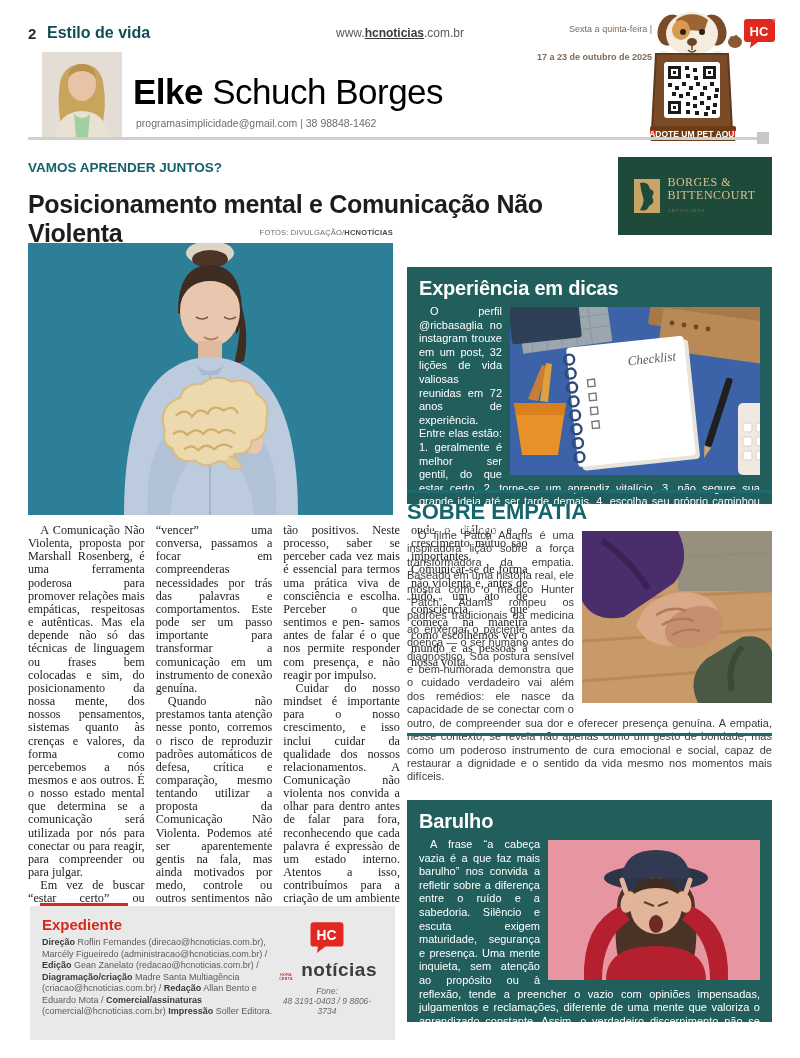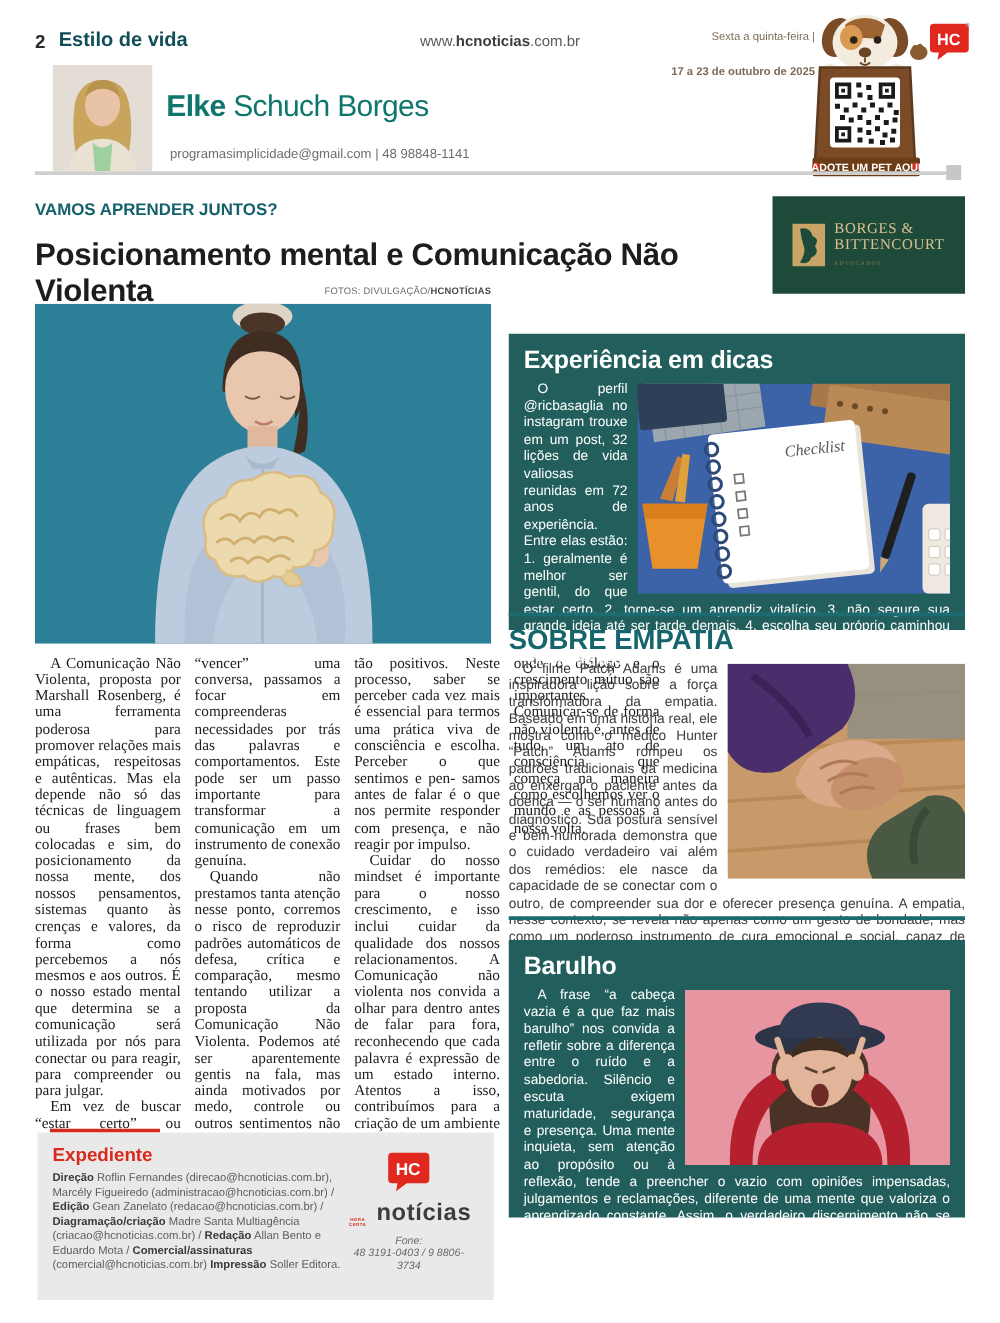--- a/index.html
+++ b/index.html
@@ -3,29 +3,29 @@
 <meta charset="utf-8">
 <style>
   * { margin:0; padding:0; box-sizing:border-box; }
   body { background:#fff; font-family:"Liberation Sans", sans-serif; }
   .page { position:relative; width:800px; height:1058px; background:#fff; overflow:hidden; }
 
   
   .hdr-pageno { position:absolute; left:28px; top:25px; font-size:15px; font-weight:bold; color:#2b2b2b; }
   .hdr-section { position:absolute; left:47px; top:24px; font-size:16px; font-weight:bold; color:#114d57; }
   .hdr-site { position:absolute; left:300px; top:26px; width:200px; text-align:center; font-size:12px; color:#5a5a5a; }
-  .hdr-site b { color:#3c3c3c; }
+  .hdr-site b { color:#3c3c3c;text-decoration:underline; }
   .hdr-date { position:absolute; right:148px; top:24px; text-align:right; font-size:9px; color:#7d6b58; line-height:11px; }
   .hdr-date .d2 { font-weight:bold;margin-top:17px; }
 
   .hc-badge { position:absolute; right:24px; top:17px; width:33px; height:32px; }
   .dog-sign { position:absolute; right:56px; top:8px; width:96px; height:140px; }
 
   .author-photo { position:absolute; left:42px; top:52px; width:80px; height:85px; }
-  .author-name { position:absolute; left:133px; top:72px; font-size:24px; color:#0f766e; letter-spacing:-.5px; }
+  .author-name { position:absolute; left:133px; top:72px; font-size:35px; color:#000000; letter-spacing:-.5px; }
   .author-name .nb { font-weight:bold; }
   .author-contact { position:absolute; left:136px; top:117px; font-size:10.5px; color:#6e6e6e; }
 
   .hdr-rule { position:absolute; left:28px; top:137px; width:729px; height:3px; background:#cfcfcf; }
   .hdr-rule-sq { position:absolute; left:757px; top:132px; width:12px; height:12px; background:#c7c7c7; }
 
   
   .kicker { position:absolute; left:28px; top:160px; font-size:13.5px; font-weight:bold; color:#14616b; }
   .headline { position:absolute; left:28px; top:190px; width:580px; font-size:25px; font-weight:bold; color:#1d1d1b; letter-spacing:-.3px; }
   .photo-credit { position:absolute; left:28px; top:228px; width:365px; text-align:right; font-size:7.5px; color:#6a6a6a; letter-spacing:.2px; }
@@ -54,21 +54,21 @@
   .hc-badge-sm { width:36px; height:34px; margin:0 auto; }
   .hc-wordline { display:flex; align-items:flex-end; justify-content:center; gap:6px; margin-top:1px; }
   .hc-hora { font-size:3.5px; color:#d8291c; font-weight:bold; letter-spacing:.4px; }
   .hc-word { font-size:19px; font-weight:bold; color:#3c3c3c; letter-spacing:.5px; }
   .exp-fone { font-size:8.5px; font-style:italic; color:#6a6a6a; margin-top:5px; }
   .exp-phone { font-size:8.5px; font-style:italic; color:#6a6a6a; }
 
   
   .teal-box { position:absolute; left:407px; width:365px; background:#215e5c; color:#fff; padding:10px 12px;margin-top:24px; }
   .box-exp { top:243px; height:237px; }
-  .box-bar { top:728px; height:222px; }
+  .box-bar { top:776px; height:222px; }
   .teal-box h2 { font-size:20px; font-weight:bold; margin-bottom:5px; letter-spacing:-.2px; }
   .teal-box .box-text { font-size:11px; line-height:13.6px; text-align:justify; }
   .float-photo { float:right; margin:2px 0 4px 8px; }
 
   .teal-rule { position:absolute; left:407px; width:365px; height:3px; background:#1b6b70; }
   .rule-1 { top:490px; } .rule-2 { top:733px; }
 
   .empatia { position:absolute; left:407px; top:499px; width:365px; }
   .empatia h2 { font-size:22px; font-weight:bold; color:#15656c; margin-bottom:4px; }
   .empatia .box-text { font-size:11px; line-height:13.4px; color:#3c3c3c; text-align:justify; }
@@ -174,21 +174,21 @@
 
   <svg class="author-photo" viewBox="0 0 80 85">
     <rect width="80" height="85" fill="#e3ddd6"></rect>
     <path d="M18 30 q-4 30 4 52 h36 q8 -26 3 -52 q-4 -18 -21 -18 t-22 18z" fill="#c9a45c"></path>
     <ellipse cx="40" cy="32" rx="14" ry="17" fill="#e9c3a6"></ellipse>
     <path d="M26 26 q2 -14 14 -14 t14 14 q-6 -7 -14 -7 t-14 7z" fill="#b8934e"></path>
     <path d="M12 85 q6 -26 28 -26 t28 26 z" fill="#e9e2d3"></path>
     <path d="M32 62 q8 8 16 0 l-2 23 h-12 z" fill="#9fd0a0"></path>
   </svg>
   <div class="author-name"><span class="nb">Elke</span><span> Schuch Borges</span></div>
-  <div class="author-contact">programasimplicidade@gmail.com | 48 98848-1141</div>
+  <div class="author-contact">programasimplicidade@gmail.com | 38 98848-1462</div>
 
   <div class="hdr-rule"></div>
   <div class="hdr-rule-sq"></div>
 
   <div class="kicker">VAMOS APRENDER JUNTOS?</div>
   <h1 class="headline">Posicionamento mental e Comunicação Não Violenta</h1>
   <div class="photo-credit"><span>FOTOS: DIVULGAÇÃO/</span><b>HCNOTÍCIAS</b></div>
 
   <div class="ad-box">
     <div class="ad-logo">

